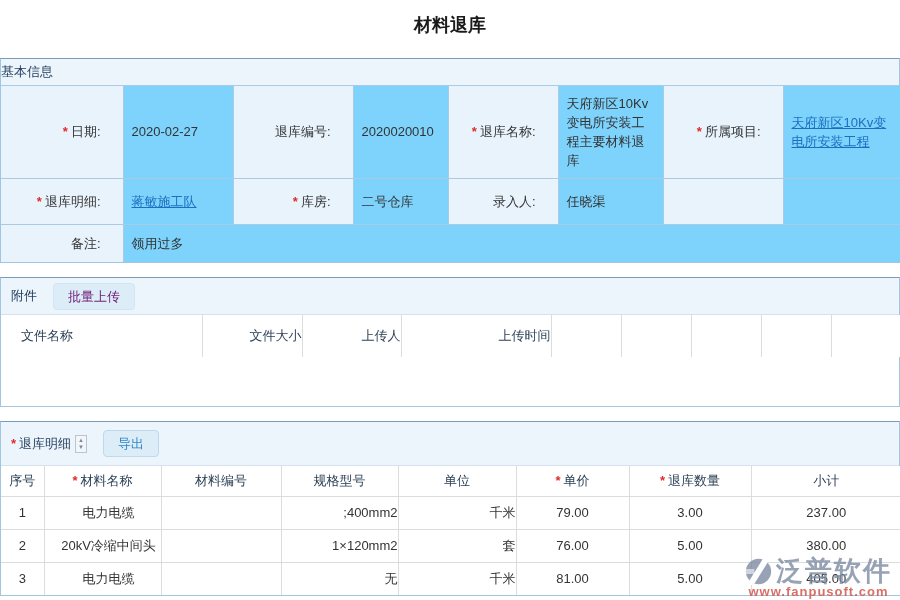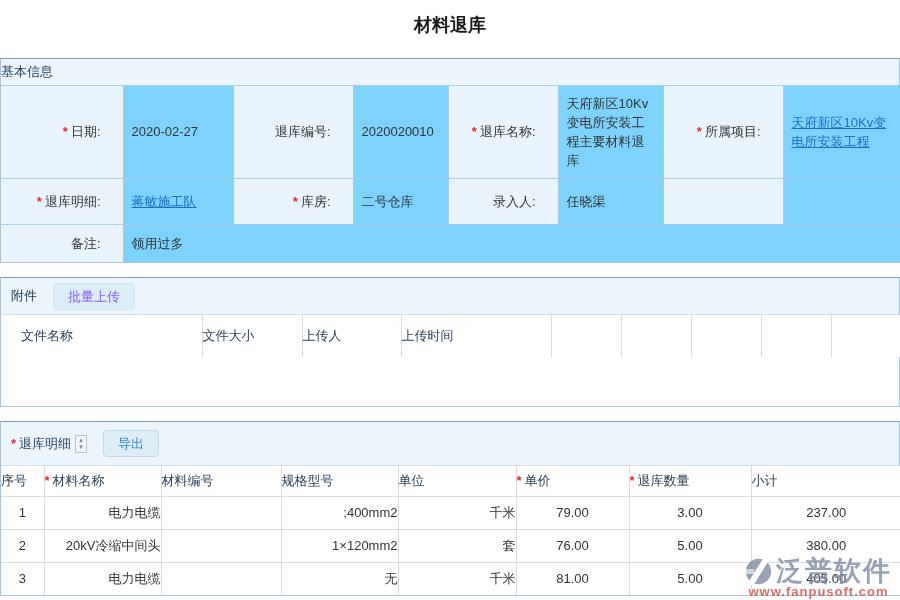--- a/index.html
+++ b/index.html
@@ -24,34 +24,34 @@
   .form-table .lbl { background: #e9f3fc; text-align: right; padding-right: 22px; color: #333; }
   .form-table .val { background: #7dd3fc; text-align: left; padding: 4px 8px; }
   .r1 { height: 92px; } .r2 { height: 46px; } .r3 { height: 38px; }
 
   .req { color: #e02a2a; margin-right: 3px; font-weight: bold; }
   a.lnk { color: #1b6fbf; text-decoration: underline; cursor: pointer; }
 
   
   .grid th, .grid td { border: 1px solid #dcdcdc; color: #2b3f55; font-weight: normal; }
   .grid th { background: #fff; }
-  .attach-head th { height: 42px; text-align: left; }
+  .attach-head th { height: 42px; text-align: right; }
   .attach-head th.first { text-align: left; padding-left: 20px; }
   .attach-empty { height: 49px; background: #fff; }
 
-  .detail-head th { height: 30px; text-align: left; }
+  .detail-head th { height: 30px; text-align: center; }
   .detail-body td { height: 33px; color: #333; background: #fff; }
   .ta-c { text-align: center; }
-  .ta-l { text-align: right; padding-left: 12px; }
+  .ta-l { text-align: center; padding-left: 12px; }
   .ta-l2 { text-align: right; padding-left: 8px; }
 
   
   .btn { display: inline-block; border-radius: 4px; padding: 4px 14px; font-size: 13px;
          line-height: 17px; cursor: pointer; }
-  .btn-upload { background: #dcedf8; border: 1px solid #cfe4f4; color: #8b5cf6; margin-left: 16px; }
+  .btn-upload { background: #dcedf8; border: 1px solid #cfe4f4; color: #701a75; margin-left: 16px; }
   .btn-export { background: #dcedf8; border: 1px solid #bcd9ef; color: #2f87c7; margin-left: 16px; }
 
   
   .stepper { display: inline-flex; flex-direction: column; justify-content: center;
              border: 1px solid #b9c6d2; background: #f3f6f9; margin-left: 4px;
              padding: 1px 2px; cursor: pointer; }
   .stepper span { font-size: 6px; line-height: 7px; color: #7a8a99; }
 
   
   .watermark { position: absolute; right: 8px; bottom: 1px; text-align: center;

